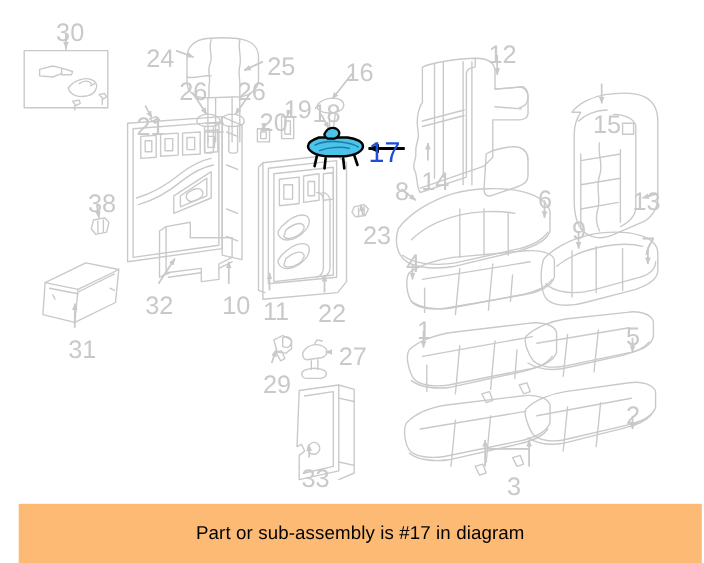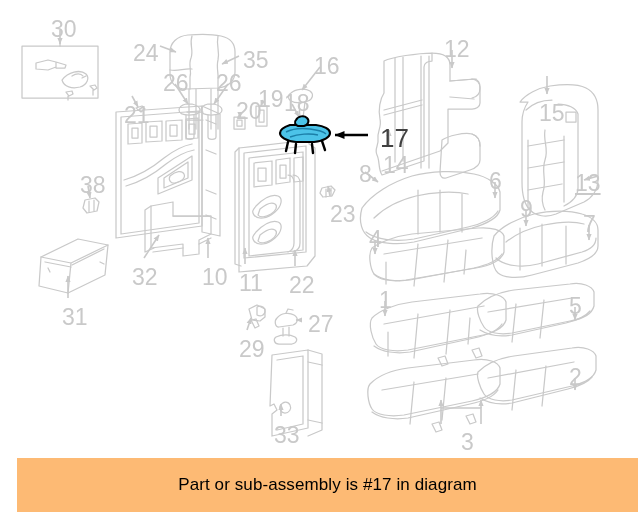--- a/index.html
+++ b/index.html
@@ -17,21 +17,21 @@
   }
   .banner-line{
     color:#000;font-size:17px;font-family:"Liberation Sans", sans-serif;
     white-space:nowrap;letter-spacing:.1px;
   }
   .callout{
     position:absolute;color:#c9c9c9;font-size:23px;
     font-family:"Liberation Sans", sans-serif;
     line-height:1;user-select:none;white-space:nowrap;
   }
-  .callout.hl{color:#404040;font-size:26px;margin-left:45px;}
+  .callout.hl{color:#1d4ed8;font-size:26px;}
 </style>
 </head>
 <body>
 
 <svg id="diagram" viewBox="0 0 640 512" xmlns="http://www.w3.org/2000/svg">
   <defs>
     <marker id="ah" markerWidth="7" markerHeight="7" refX="6" refY="3.2" orient="auto" markerUnits="userSpaceOnUse">
       <path d="M0,0.6 L6.4,3.2 L0,5.8 z" fill="#c9c9c9"></path>
     </marker>
     <marker id="ahb" markerWidth="11" markerHeight="11" refX="9.5" refY="5" orient="auto" markerUnits="userSpaceOnUse">
@@ -321,33 +321,33 @@
     <div class="callout" style="left: 461px; top: 431px;">3</div>
     <div class="callout" style="left: 369px; top: 228px;">4</div>
     <div class="callout" style="left: 569px; top: 295px;">5</div>
     <div class="callout" style="left: 489px; top: 170px;">6</div>
     <div class="callout" style="left: 583px; top: 213px;">7</div>
     <div class="callout" style="left: 359px; top: 163px;">8</div>
     <div class="callout" style="left: 520px; top: 198px;">9</div>
     <div class="callout" style="left: 202px; top: 266px;">10</div>
     <div class="callout" style="left: 239px; top: 272px;">11</div>
     <div class="callout" style="left: 444px; top: 38px;">12</div>
-    <div class="callout" style="left: 575px; top: 172px; text-decoration: underline;">13</div>
+    <div class="callout" style="left: 575px; top: 172px;">13</div>
     <div class="callout" style="left: 383px; top: 154px;">14</div>
     <div class="callout" style="left: 539px; top: 64px; margin-top: 38px;">15</div>
     <div class="callout" style="left: 314px; top: 55px;">16</div>
     <div class="callout hl" style="left: 335px; top: 125px;">17</div>
     <div class="callout" style="left: 284px; top: 92px;">18</div>
     <div class="callout" style="left: 258px; top: 88px;">19</div>
     <div class="callout" style="left: 236px; top: 100px;">20</div>
     <div class="callout" style="left: 124px; top: 84px; margin-top: 20px;">21</div>
     <div class="callout" style="left: 289px; top: 274px;">22</div>
     <div class="callout" style="left: 330px; top: 203px;">23</div>
     <div class="callout" style="left: 133px; top: 42px;">24</div>
-    <div class="callout" style="left: 243px; top: 49px;">35</div>
+    <div class="callout" style="left: 243px; top: 49px;">25</div>
     <div class="callout" style="left: 163px; top: 72px;">26</div>
     <div class="callout" style="left: 216px; top: 72px;">26</div>
     <div class="callout" style="left: 308px; top: 313px;">27</div>
     <div class="callout" style="left: 80px; top: 174px;">38</div>
     <div class="callout" style="left: 239px; top: 338px;">29</div>
     <div class="callout" style="left: 51px; top: 18px;">30</div>
     <div class="callout" style="left: 62px; top: 306px;">31</div>
     <div class="callout" style="left: 132px; top: 266px;">32</div>
     <div class="callout" style="left: 274px; top: 424px;">33</div>
   </div>

